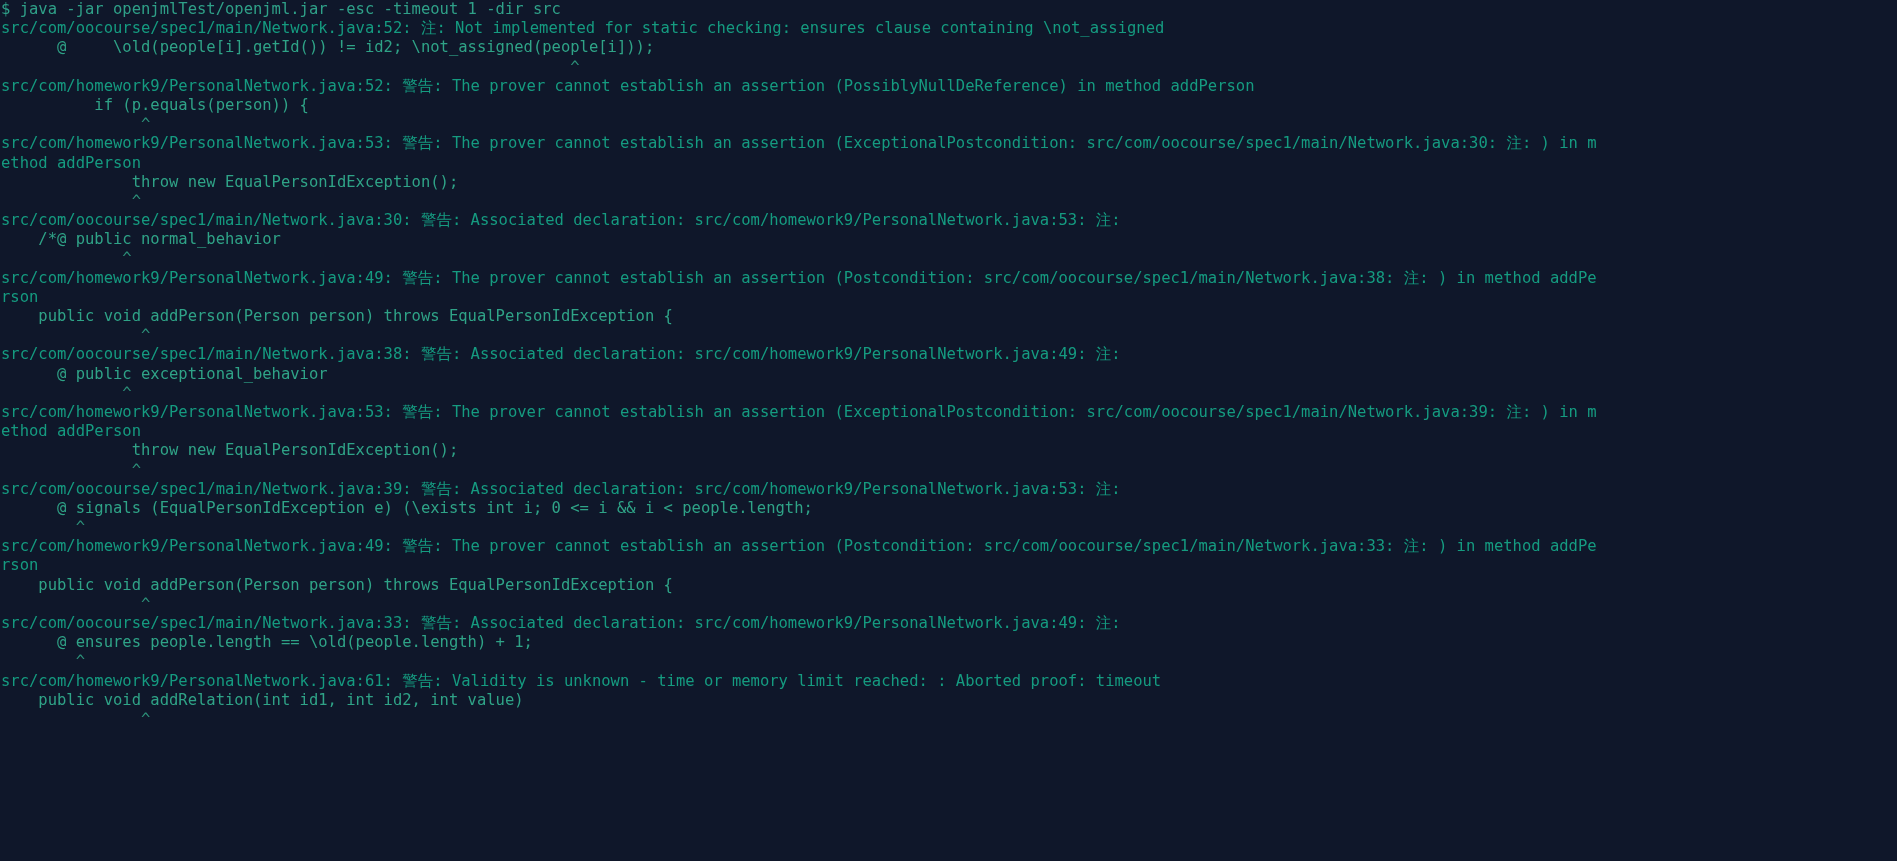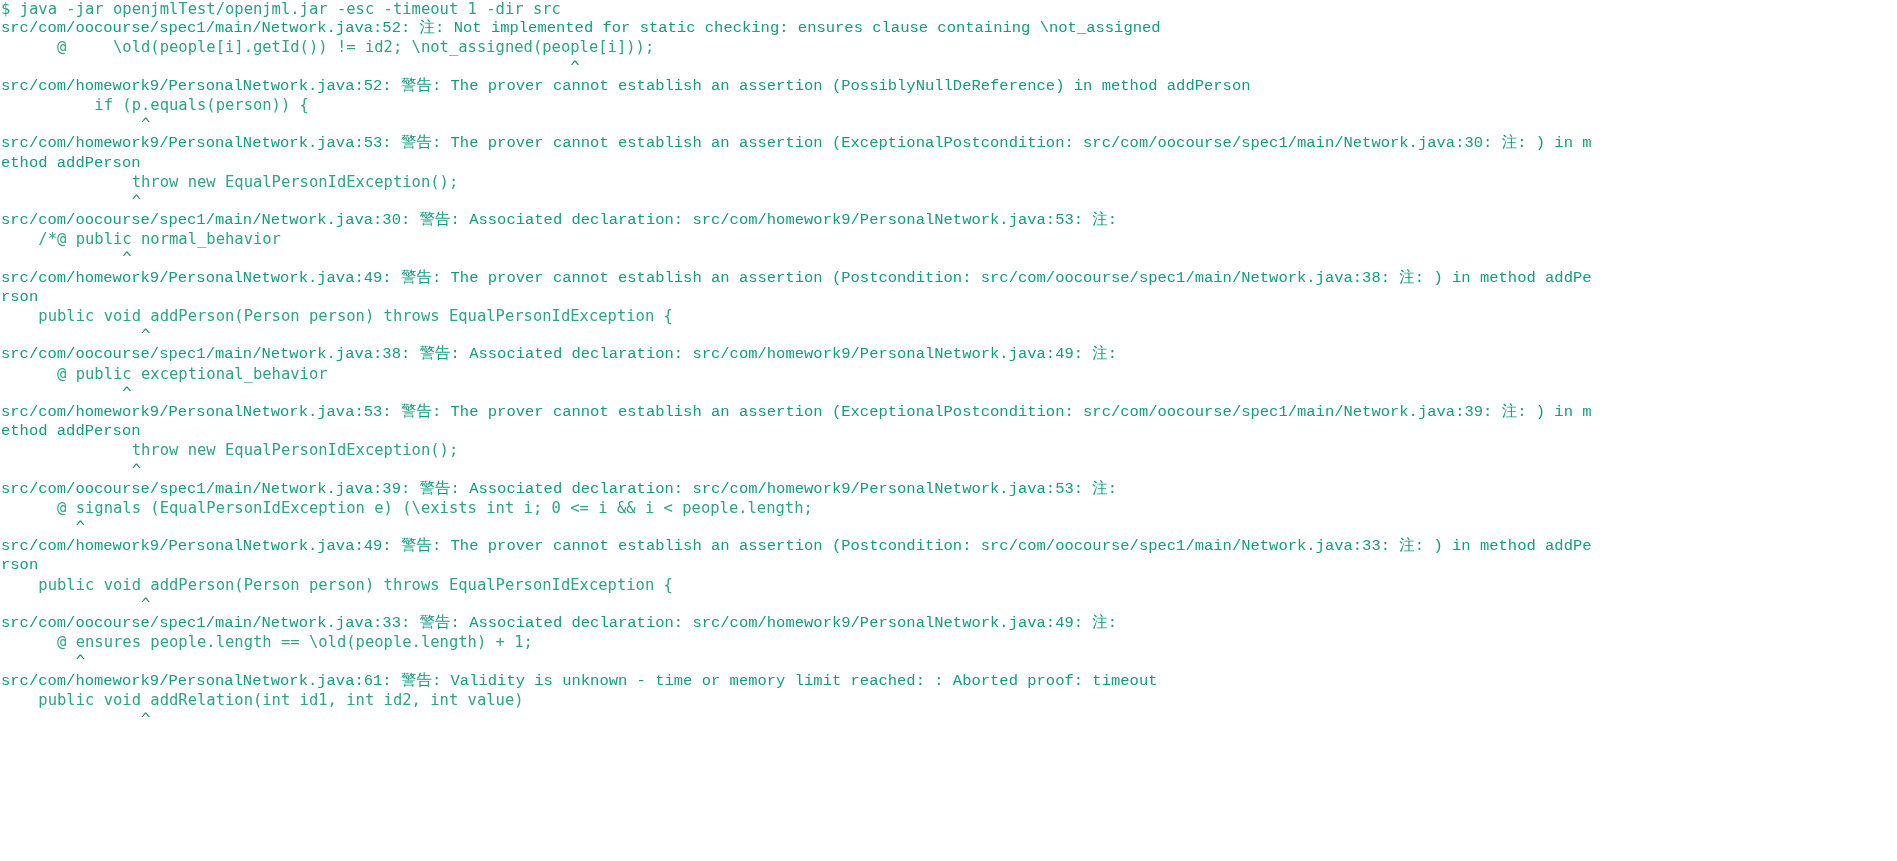--- a/index.html
+++ b/index.html
@@ -9,21 +9,21 @@
     background: #2b2b2b;
   }
   body {
     width: 1897px;
     height: 861px;
     overflow: hidden;
   }
   #terminal {
     width: 1897px;
     height: 861px;
-    background: #ffffff;
+    background: #0f172a;
     padding: 0;
     box-sizing: border-box;
     font-family: "DejaVu Sans Mono", "Liberation Mono", monospace;
     font-size: 15.5px;
     line-height: 19.2px;
     letter-spacing: 0px;
     color: #2e9e7e;
     white-space: pre;
     overflow: hidden;
   }
@@ -31,21 +31,20 @@
     height: 19.2px;
     white-space: pre;
     padding-left: 1px;
   }
   .cmd {
     color: #2fa088;
   }
   
   .diag {
     color: #159b80;
-    font-family: Liberation Mono, monospace;
   }
   
   .src {
     color: #2fa387;
   }
   
   .caret {
     color: #2c8f78;
   }
 </style>

